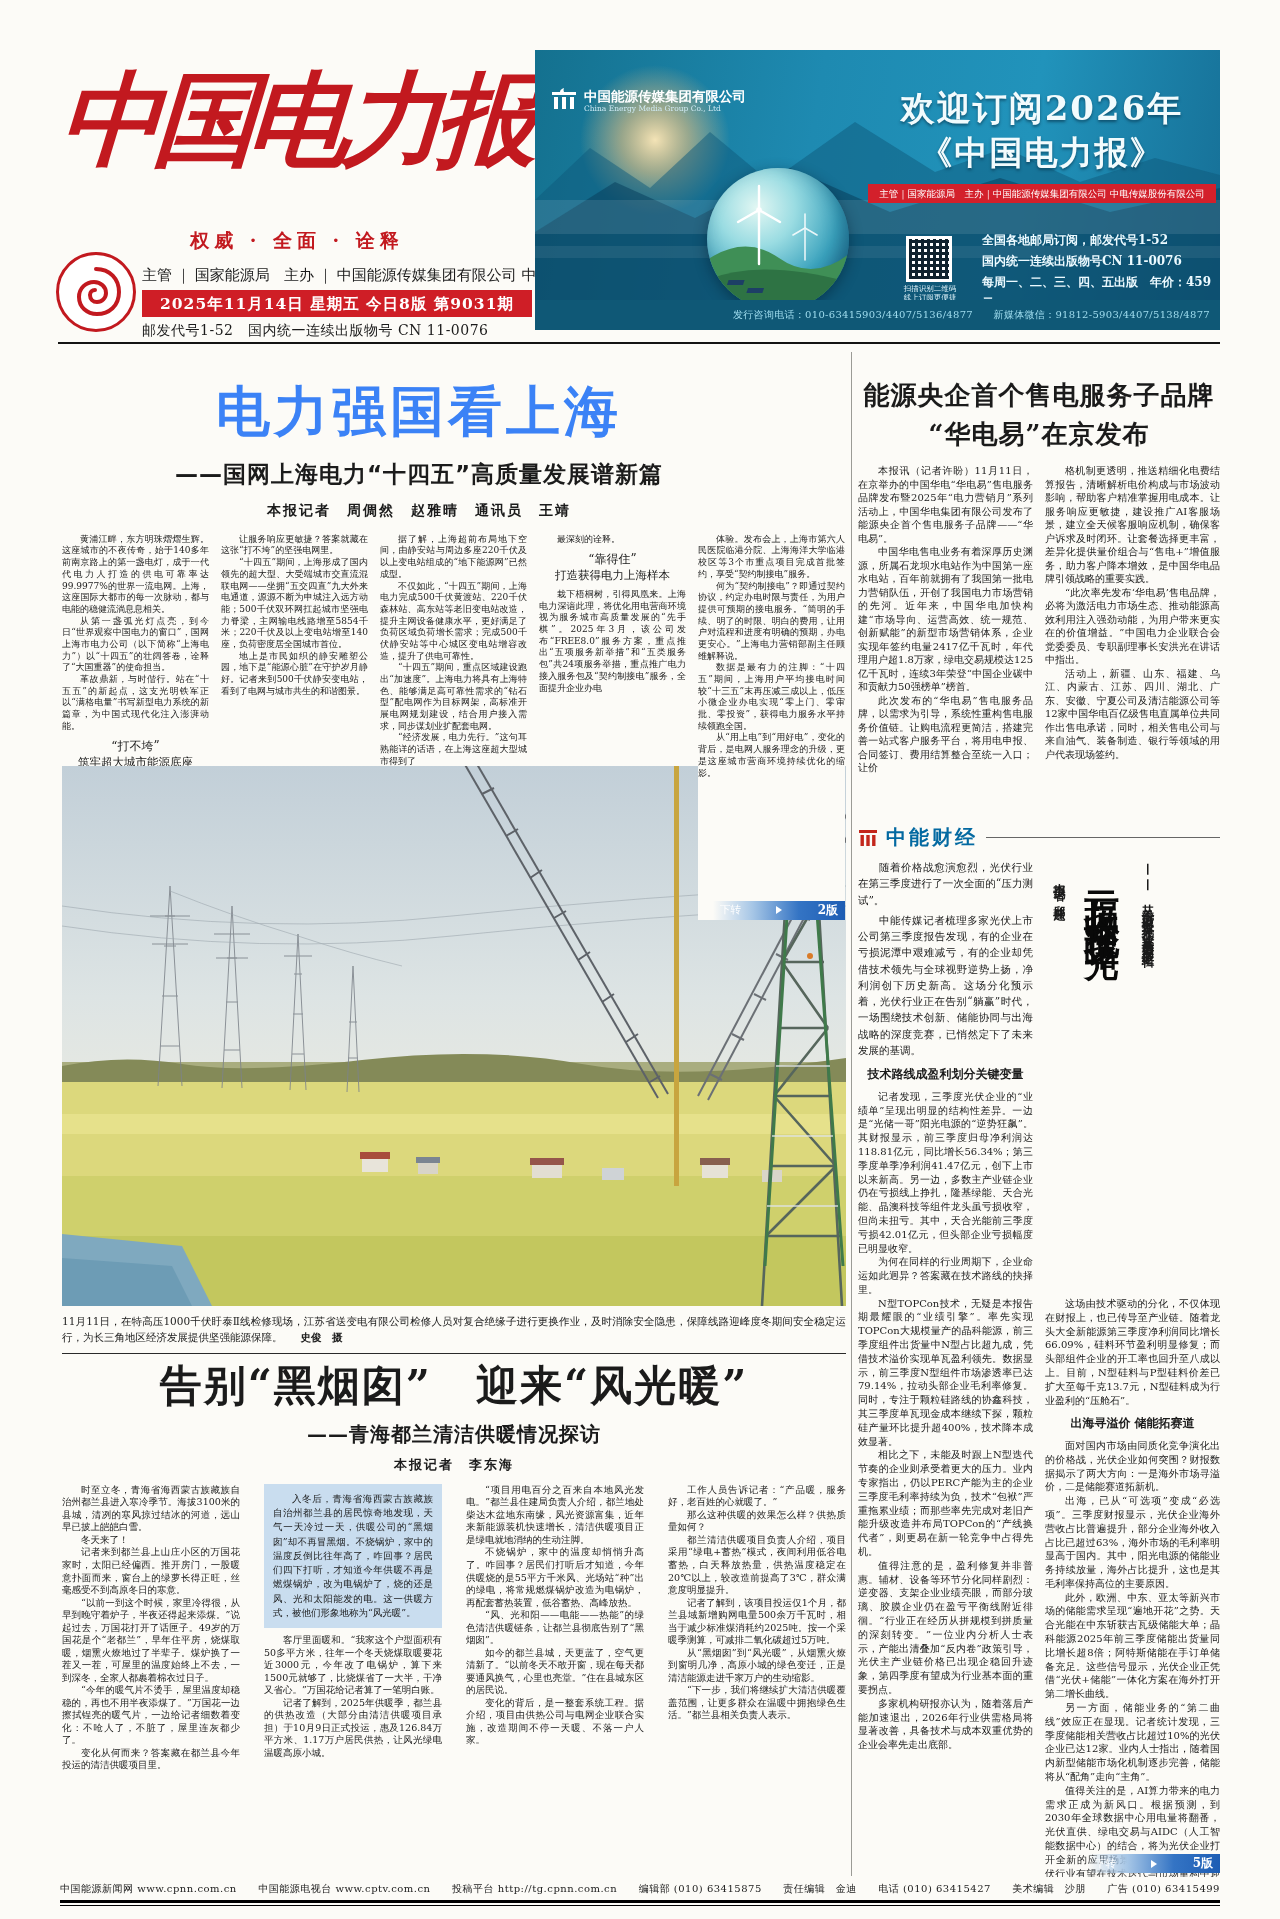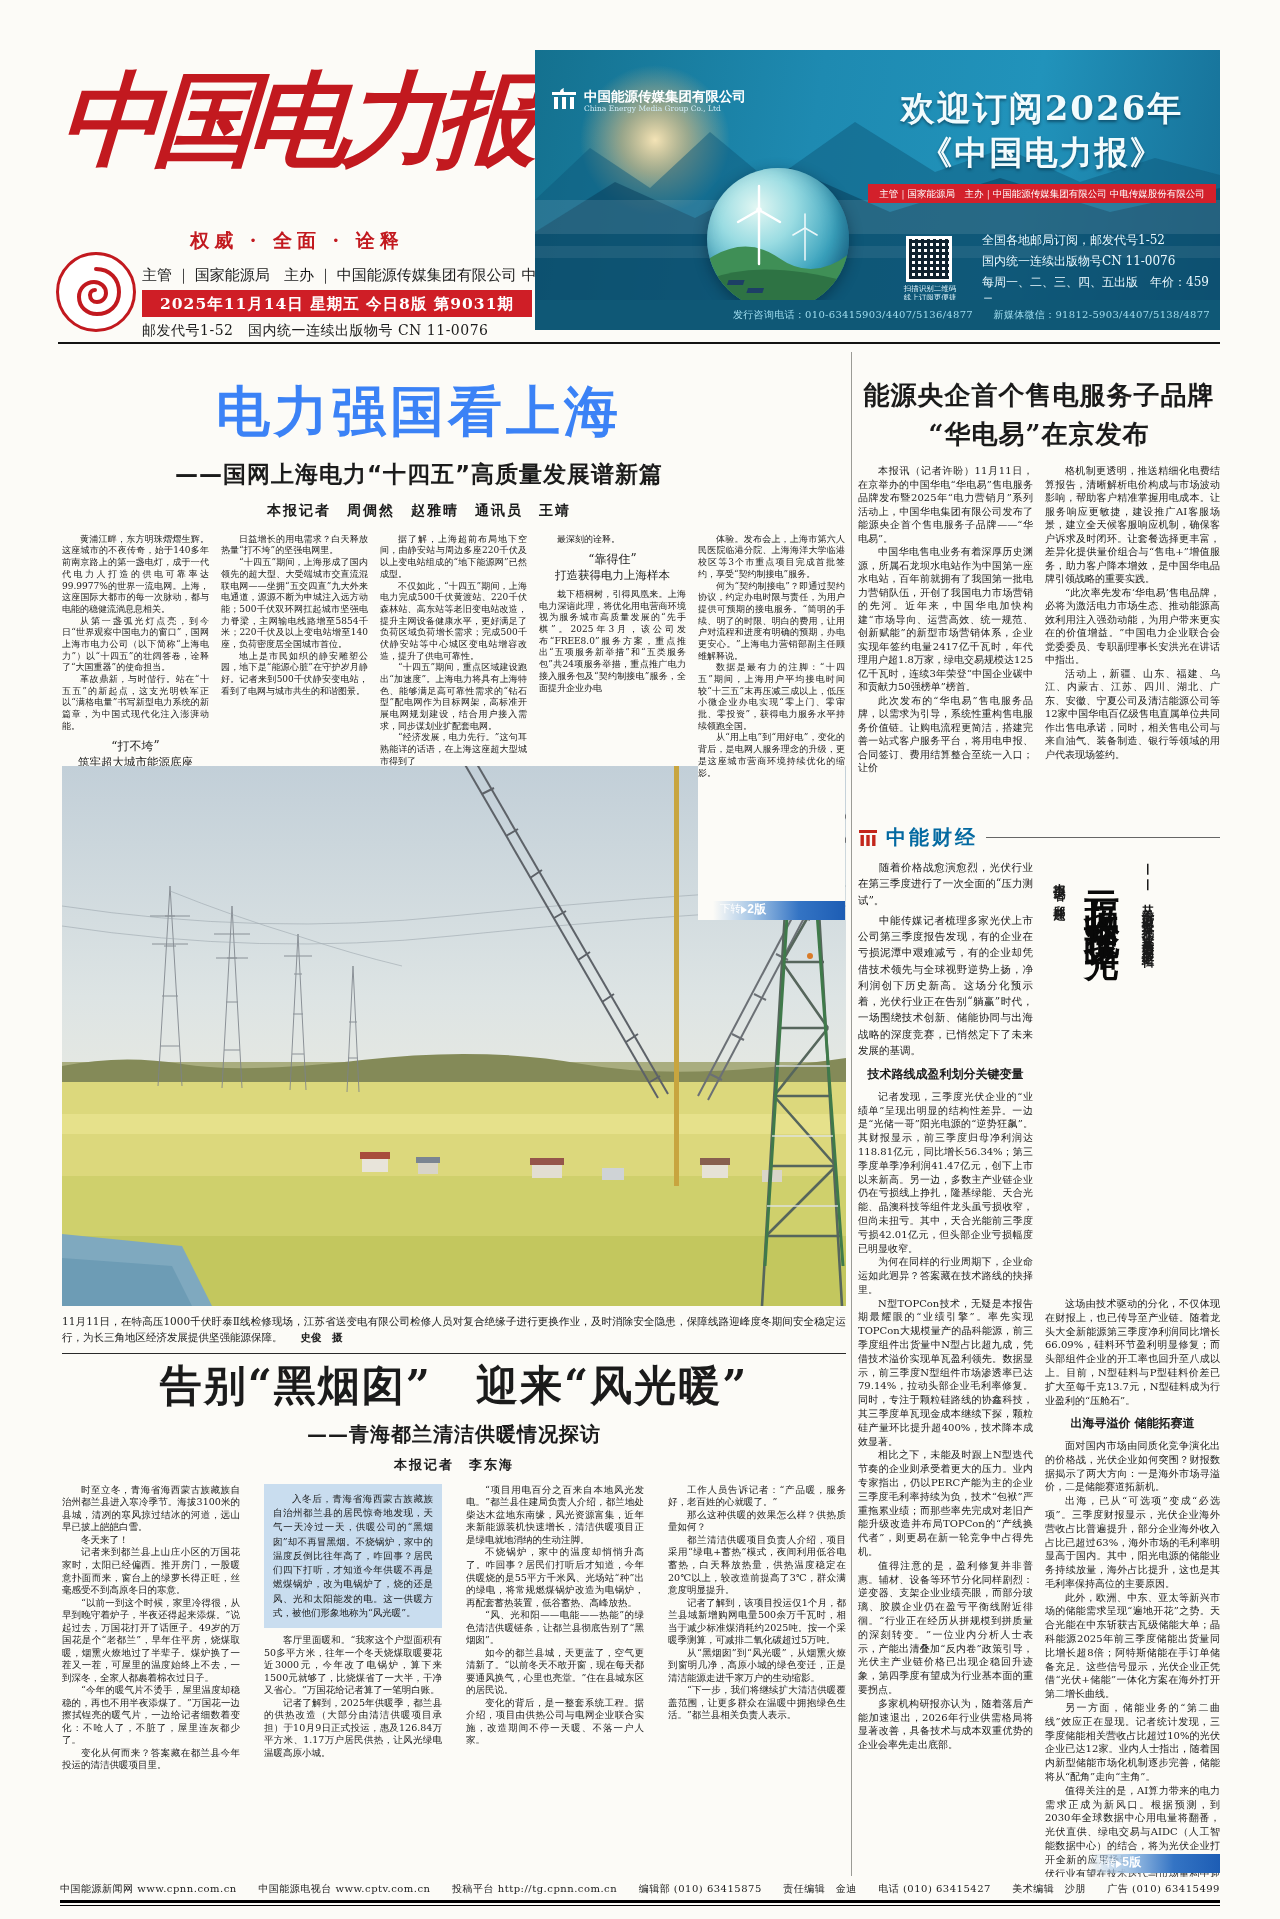--- a/index.html
+++ b/index.html
@@ -34,41 +34,41 @@
   .promo-strip{position:absolute;left:333px;top:134px;width:348px;height:19px;background:#d3202b;color:#fff;
     font-size:9.5px;text-align:center;line-height:19px;white-space:nowrap;}
   .globe{position:absolute;left:172px;top:118px;width:142px;height:142px;border-radius:50%;overflow:hidden;
     background:radial-gradient(circle at 35% 28%,#e2f7f3 0%,#9adce2 28%,#3aa2bd 60%,#135e88 100%);
     box-shadow:0 4px 14px rgba(0,25,40,.45), inset -6px -8px 18px rgba(0,40,70,.35);}
   .qr{position:absolute;left:371px;top:186px;width:46px;height:46px;background:#fff;padding:3px;box-sizing:border-box;}
   .qr-in{width:100%;height:100%;
     background:repeating-linear-gradient(0deg,#10222e 0 3px,transparent 3px 6px),
                repeating-linear-gradient(90deg,#10222e 0 3px,#fff 3px 6px);}
   .qr-cap{position:absolute;left:360px;top:234px;width:70px;text-align:center;color:#dff3fa;font-size:7.5px;line-height:1.25;}
-  .promo-info{position:absolute;left:447px;top:180px;width:236px;color:#ecfaff;font-weight:normal;font-size:12px;line-height:1.75;}
+  .promo-info{position:absolute;left:447px;top:180px;width:236px;color:#ecfaff;font-weight:bold;font-size:12px;line-height:1.75;}
   .promo-bottom{width:685px;height:30px;background:#0f5876;color:#9fdcee;font-size:10px;line-height:30px;
     text-align:right;padding-right:10px;box-sizing:border-box;letter-spacing:.3px;}
   
   .main-left{position:absolute;left:62px;top:352px;width:784px;}
   .main-right{position:absolute;left:858px;top:352px;width:362px;}
   .vdiv{position:absolute;left:851px;top:352px;width:1px;height:1524px;background:#9b9b96;}
   .a1-head{margin-top:28px;padding-right:70px;text-align:center;font-weight:900;font-size:54px;line-height:1.2;
     letter-spacing:4px;color:#3b82f6;}
   .a1-sub{margin-top:14px;padding-right:70px;text-align:center;font-weight:bold;font-size:23px;letter-spacing:1px;}
   .a1-by{margin-top:12px;padding-right:70px;text-align:center;font-weight:bold;font-size:14px;letter-spacing:2px;}
   .lead-body{margin-top:14px;display:flex;gap:12px;position:relative;}
   .lcol{width:147px;font-size:9px;line-height:1.3;overflow:hidden;height:232px;position:relative;z-index:2;}
   .lcol.c5{height:386px;background:#fcfbf7;display:flex;flex-direction:column;}
   .p-ind p{margin:0;text-indent:2em;text-align:justify;}
   .subhead{text-align:center;font-weight:normal;margin:7px 0 6px;}
   .subhead .s1{font-size:12px;}
   .subhead .s2{font-size:11.5px;}
-  .jump{display:flex;align-items:center;justify-content:flex-start;width:132px;height:19px;align-self:flex-end;
+  .jump{display:flex;align-items:center;justify-content:space-between;width:132px;height:19px;align-self:flex-end;
     margin-top:auto;background:linear-gradient(90deg,rgba(47,117,191,0) 0%,#a6c6e6 30%,#3474c4 65%,#1d5db4 100%);
-    color:#fff;font-size:10.5px;padding:0 7px;box-sizing:border-box;font-family:Liberation Mono, monospace;}
+    color:#fff;font-size:10.5px;padding:0 7px;box-sizing:border-box;}
   .jarr{width:0;height:0;border-left:6px solid #fff;border-top:4px solid transparent;border-bottom:4px solid transparent;}
   .jpage{font-weight:bold;font-size:12px;}
   .photo{position:relative;z-index:1;margin-top:-154px;width:784px;height:540px;overflow:hidden;}
   .caption{margin-top:8px;font-size:10.5px;line-height:1.5;text-align:justify;}
   .caption .cred{font-weight:bold;padding-left:18px;white-space:nowrap;}
   .mid-rule{margin-top:8px;border-top:1.5px solid #2a2a2a;}
   .a2-head{margin-top:6px;text-align:center;font-weight:900;font-size:42px;letter-spacing:2px;line-height:1.25;}
   .a2-sub{margin-top:8px;text-align:center;font-weight:bold;font-size:20px;letter-spacing:1px;}
   .a2-by{margin-top:8px;text-align:center;font-weight:bold;font-size:13px;letter-spacing:2px;}
   .a2-body{margin-top:10px;display:flex;gap:24px;}
@@ -203,21 +203,21 @@
             <p>从第一盏弧光灯点亮，到今日“世界观察中国电力的窗口”，国网上海市电力公司（以下简称“上海电力”）以“十四五”的壮阔答卷，诠释了“大国重器”的使命担当。</p>
             <p>革故鼎新，与时偕行。站在“十五五”的新起点，这支光明铁军正以“满格电量”书写新型电力系统的新篇章，为中国式现代化注入澎湃动能。</p>
           </div>
         <div class="subhead">
           <div class="s1">“打不垮”</div>
           <div class="s2">筑牢超大城市能源底座</div>
         </div>
 
       </div>
       <div class="lcol p-ind">
-          <p>日益增长的用电需求？白天释放热量“打不垮”的坚强电网里。</p>
+          <p>让服务响应更敏捷？答案就藏在这张“打不垮”的坚强电网里。</p>
           <p>“十四五”期间，上海形成了国内领先的超大型、大受端城市交直流混联电网——坐拥“五交四直”九大外来电通道，源源不断为申城注入远方动能；500千伏双环网扛起城市坚强电力脊梁，主网输电线路增至5854千米；220千伏及以上变电站增至140座，负荷密度居全国城市首位。</p>
           <p>地上是市民如织的静安雕塑公园，地下是“能源心脏”在守护岁月静好。记者来到500千伏静安变电站，看到了电网与城市共生的和谐图景。</p>
         </div>
       <div class="lcol p-ind">
           <p>据了解，上海超前布局地下空间，由静安站与周边多座220千伏及以上变电站组成的“地下能源网”已然成型。</p>
           <p>不仅如此，“十四五”期间，上海电力完成500千伏黄渡站、220千伏森林站、高东站等老旧变电站改造，提升主网设备健康水平，更好满足了负荷区域负荷增长需求；完成500千伏静安站等中心城区变电站增容改造，提升了供电可靠性。</p>
           <p>“十四五”期间，重点区域建设跑出“加速度”。上海电力将具有上海特色、能够满足高可靠性需求的“钻石型”配电网作为目标网架，高标准开展电网规划建设，结合用户接入需求，同步谋划业扩配套电网。</p>
           <p>“经济发展，电力先行。”这句耳熟能详的话语，在上海这座超大型城市得到了</p>
         </div>
       <div class="lcol">

